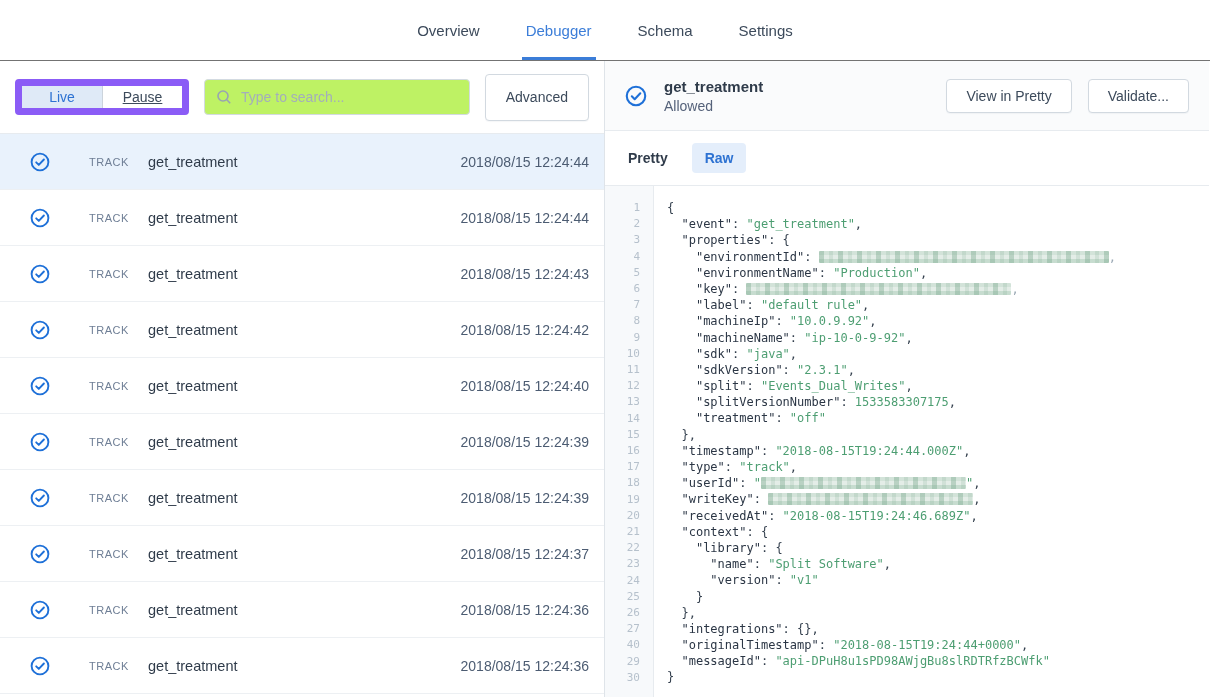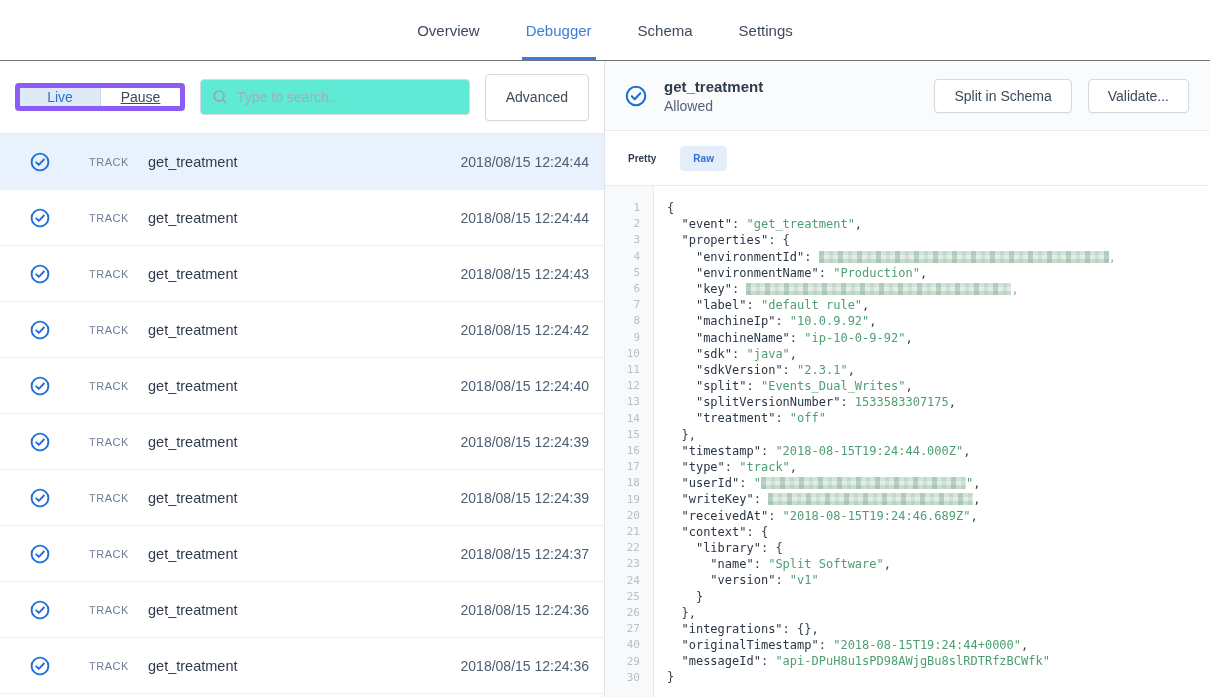--- a/index.html
+++ b/index.html
@@ -14,28 +14,28 @@
   .topnav .tab.active { color:#3b7dd8; }
   .topnav .tab.active::after { content:""; position:absolute; left:-3px; right:-3px;
     bottom:0; height:3px; background:#3b7dd8; }
 
   .main { display:flex; height:636px; }
 
   
   .left { width:605px; border-right:1px solid #dfe4e9; display:flex; flex-direction:column; }
   .toolbar { height:73px; border-bottom:1px solid #e7ebef; display:flex;
     align-items:center; padding:0 15px; gap:15px; flex:none; }
-  .segmented { display:flex; height:28px; border:5px solid #8b5cf6; border-radius:4px;
+  .segmented { display:flex; height:36px; border:7px solid #8b5cf6; border-radius:4px;
     overflow:hidden; flex:none; }
   .segmented .seg { width:80px; display:flex; align-items:center; justify-content:center;
     font-size:14px; cursor:pointer; background:#fff; color:#3c4a5b; }
   .segmented .seg.on { background:#dfeaf7; color:#2d72d2; }
   .segmented .seg + .seg { border-left:1px solid #ccd4dc;text-decoration:underline; }
   .searchbox { flex:1; height:36px; border:1px solid #d3dae1; border-radius:4px;
-    display:flex; align-items:center; padding:0 11px; gap:9px; background:#5eead4; }
+    display:flex; align-items:center; padding:0 11px; gap:9px; background:#bef264; }
   .searchbox input { border:none; outline:none; flex:1; font-size:14px;
     font-family:"Liberation Sans", sans-serif; color:#3c4a5b; background:transparent; }
   .searchbox input::placeholder { color:#a3aebb; }
   .btn { height:47px; padding:0 20px; border:1px solid #d2d9e0; border-radius:4px;
     background:#fff; font-size:14px; color:#3c4a5b; cursor:pointer;
     font-family:"Liberation Sans", sans-serif; box-shadow:0 1px 1px rgba(16,42,67,.04); }
 
   .event-list { flex:1; overflow:hidden;text-align:center; }
   .event-row { height:56px; display:flex; align-items:center; padding:0 15px 0 30px;
     border-bottom:1px solid #edf0f3; cursor:pointer; background:#fff; }
@@ -51,21 +51,21 @@
   .detail-head { height:70px; flex:none; background:#fafbfc; border-bottom:1px solid #e7ebef;
     display:flex; align-items:center; padding:0 20px; }
   .detail-head .chk { width:22px; height:22px; color:#1e70d8; flex:none; margin-right:17px; }
   .dtitle { font-size:15px; font-weight:700; color:#2f3b4a; }
   .dstatus { font-size:14px; color:#55627a; margin-top:3px; }
   .head-btns { margin-left:auto; display:flex; gap:16px; }
   .head-btns .btn { height:34px; padding:0 19px; }
 
   .viewtabs { height:55px; flex:none; display:flex; align-items:center; gap:24px;
     padding:0 23px; border-bottom:1px solid #e7ebef; background:#fff; }
-  .vt { font-size:10px; font-weight:600; color:#2f3b4a; cursor:pointer; }
+  .vt { font-size:14px; font-weight:600; color:#2f3b4a; cursor:pointer; }
   .vt.pill { background:#e4eefb; color:#2d72d2; border-radius:4px; padding:7px 13px; }
 
   .codewrap { flex:1; display:flex; overflow:hidden; background:#fff; }
   .gutter { width:49px; flex:none; background:#f7f9fb; border-right:1px solid #e7ebef;
     padding:14px 13px 0 0; text-align:right;
     font-family:"DejaVu Sans Mono", monospace; font-size:11px; line-height:16.2px;
     color:#b6c1cc; }
   .code { flex:1; padding:14px 0 0 13px; font-family:"DejaVu Sans Mono", monospace;
     font-size:12px; line-height:16.2px; white-space:pre; color:#333f4d; overflow:hidden; }
   .code .ln { height:16.2px; }
@@ -231,21 +231,21 @@
         <svg width="22" height="22" viewBox="0 0 20 20" fill="none" stroke="currentColor" stroke-width="1.9">
           <circle cx="10" cy="10" r="8.4"></circle>
           <path d="M6.2 10.3 L8.8 12.9 L13.9 7.5" stroke-linecap="round" stroke-linejoin="round"></path>
         </svg>
       </span>
       <div>
         <div class="dtitle">get_treatment</div>
         <div class="dstatus">Allowed</div>
       </div>
       <div class="head-btns">
-        <button class="btn">Split in Schema</button>
+        <button class="btn">View in Pretty</button>
         <button class="btn">Validate...</button>
       </div>
     </div>
 
     <div class="viewtabs">
       <div class="vt">Pretty</div>
       <div class="vt pill">Raw</div>
     </div>
 
     <div class="codewrap">

